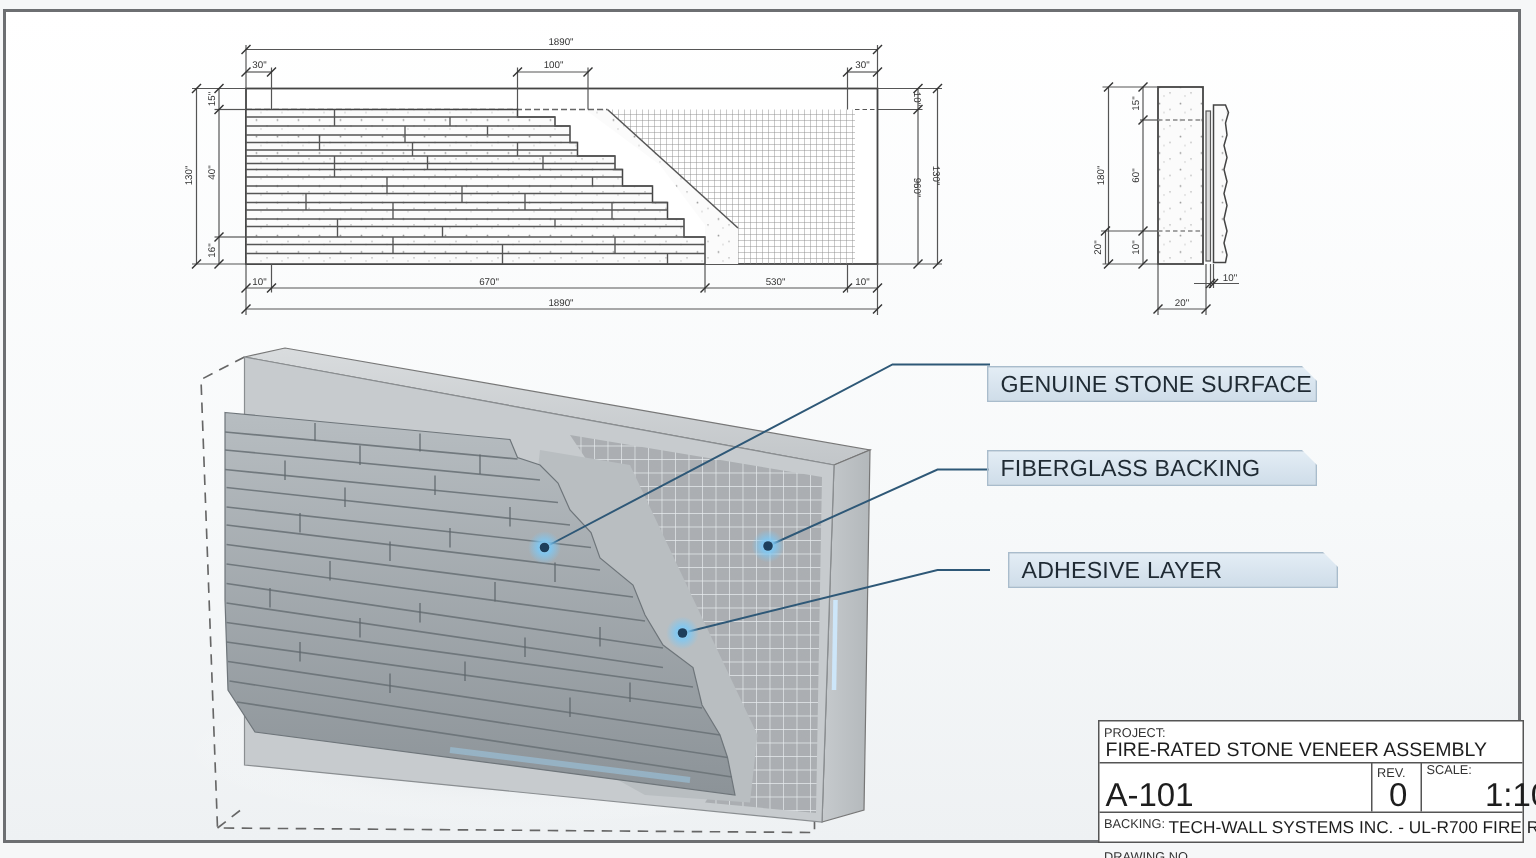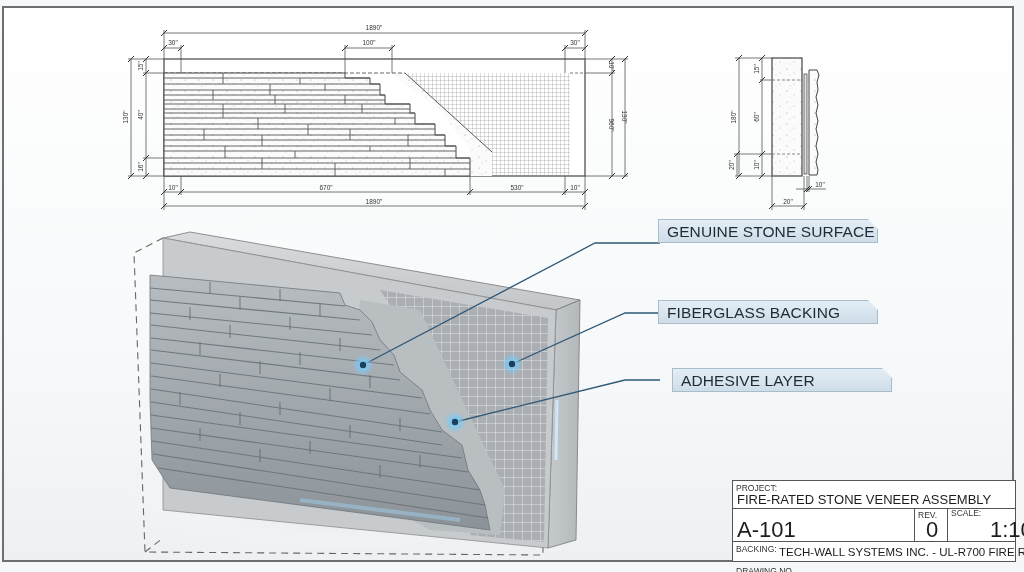--- a/index.html
+++ b/index.html
@@ -324,21 +324,21 @@
   <g>
     <circle cx="363" cy="365" r="11" fill="url(#glow)"></circle>
     <circle cx="363" cy="365" r="3.2" fill="#1d3f5c"></circle>
     <circle cx="512" cy="364" r="11" fill="url(#glow)"></circle>
     <circle cx="512" cy="364" r="3.2" fill="#1d3f5c"></circle>
     <circle cx="455" cy="422" r="11" fill="url(#glow)"></circle>
     <circle cx="455" cy="422" r="3.2" fill="#1d3f5c"></circle>
   </g>
 </svg>
 
-<div class="callout" style="left:658px;top:219px;width:220px;padding-left:16px;">
+<div class="callout" style="left:658px;top:244px;width:220px;padding-left:16px;">
   <span>GENUINE STONE SURFACE</span>
 </div>
 <div class="callout" style="left:658px;top:300px;width:220px;">
   <span>FIBERGLASS BACKING</span>
 </div>
 <div class="callout" style="left:672px;top:368px;width:220px;text-align:center;">
   <span>ADHESIVE LAYER</span>
 </div>
 
 <div class="tb">

